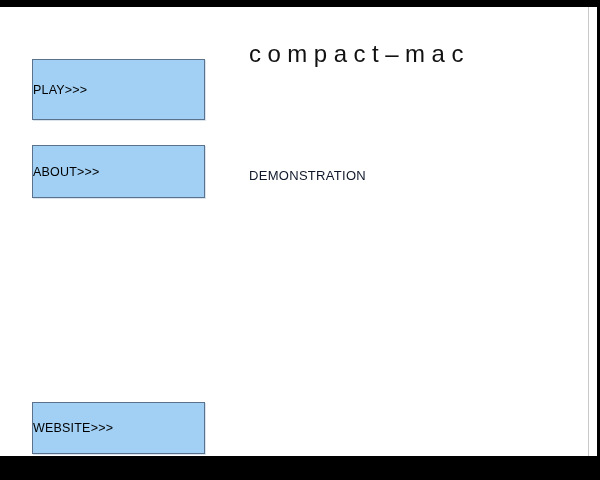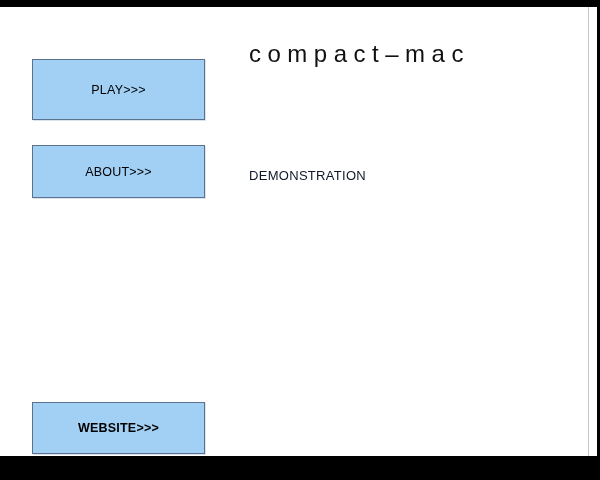--- a/index.html
+++ b/index.html
@@ -63,32 +63,31 @@
   }
 
   
   .btn {
     position: absolute;
     box-sizing: border-box;
     background: #a2d0f4;
     border: 1px solid #5b728c;
     display: flex;
     align-items: center;
-    justify-content: center;
     color: #000000;
     font-size: 12.5px;
     font-weight: 400;
     letter-spacing: 0.2px;
     cursor: pointer;
     user-select: none;
     box-shadow: 1px 1px 0 rgba(190, 205, 220, 0.55);
   }
   .btn-play    { left: 32px; top: 52px;  width: 173px; height: 61px; }
   .btn-about   { left: 32px; top: 138px; width: 173px; height: 53px; }
-  .btn-website { left: 32px; top: 395px; width: 173px; height: 52px; font-weight: bold; }
+  .btn-website { left: 32px; top: 395px; width: 173px; height: 52px; }
 
   
   .title {
     position: absolute;
     left: 249px;
     top: 33px;
     width: 320px;
     font-size: 24px;
     font-weight: 400;
     color: #111111;

